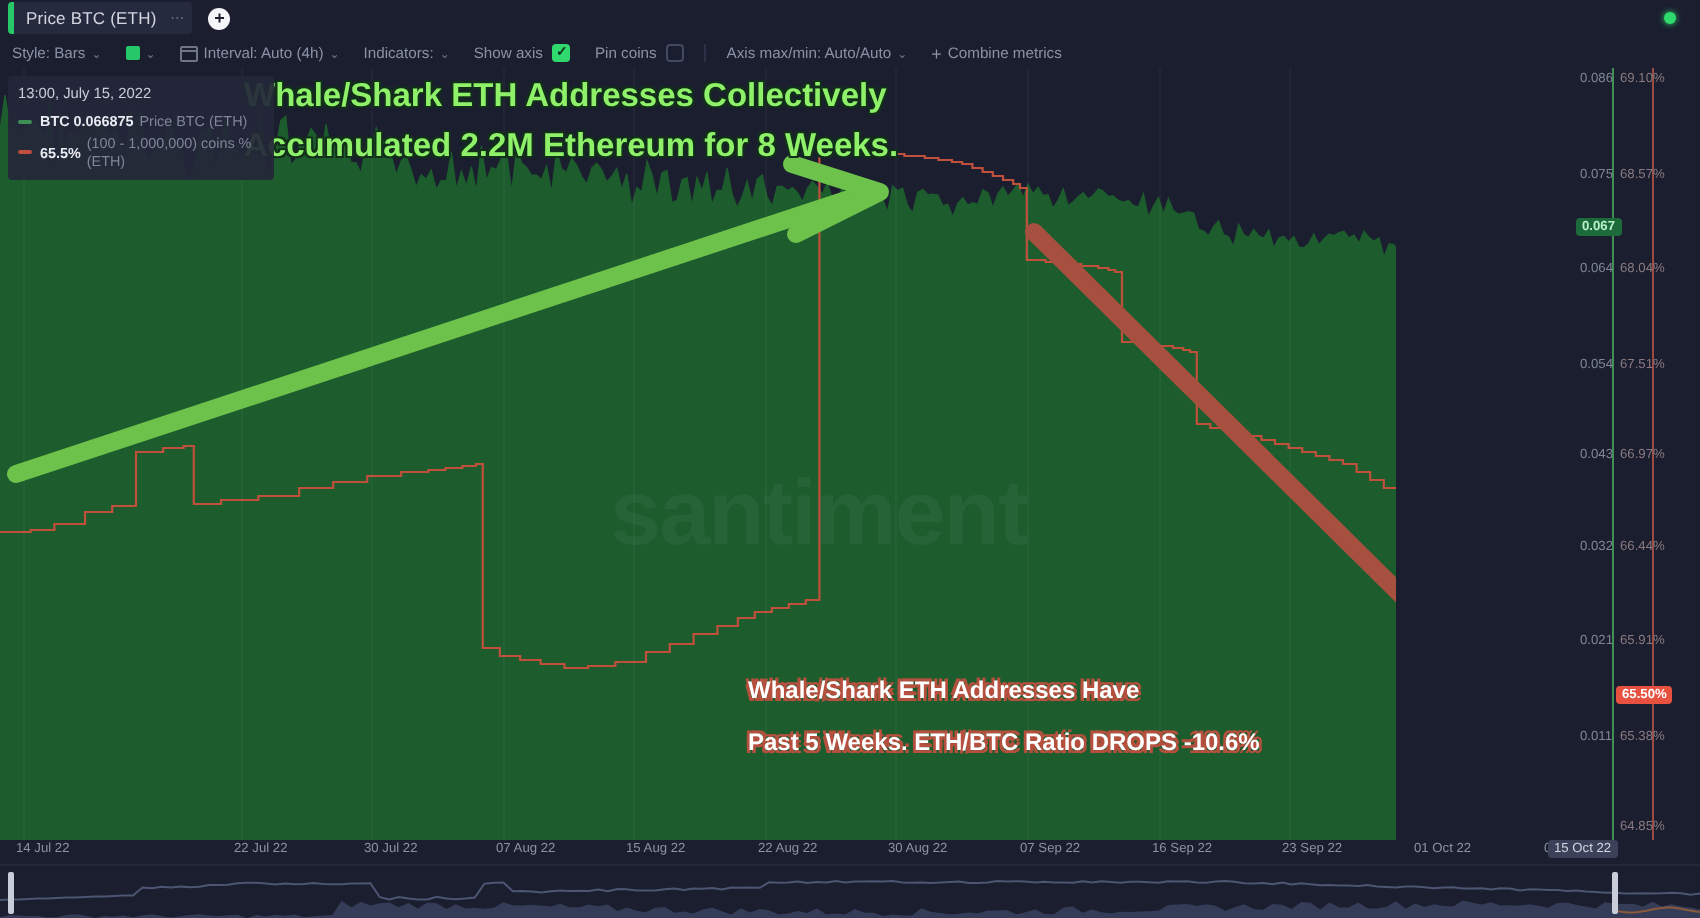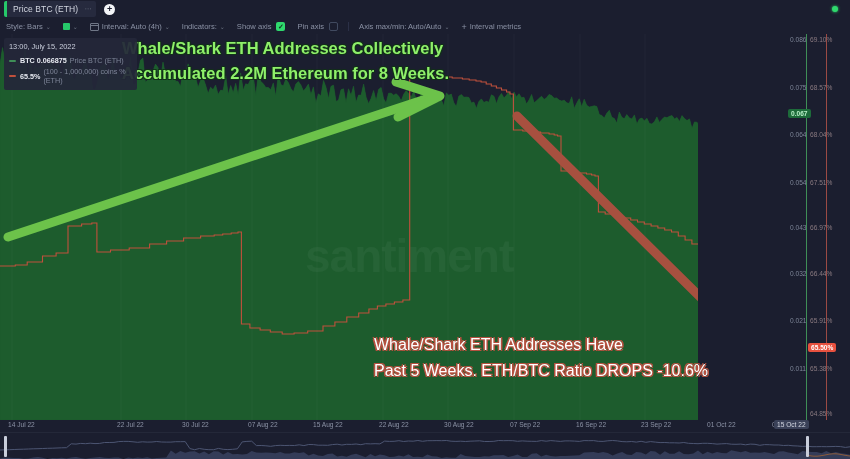--- a/index.html
+++ b/index.html
@@ -90,21 +90,21 @@
 
   
   .anno { position: absolute; z-index: 25; pointer-events: none; }
   .anno-green {
     left: 122px; top: 36px; width: 420px;
     color: #8ff06a; font-size: 16.5px; font-weight: bold; line-height: 25px;
     text-shadow: 1px 1px 0 #123019, -1px 1px 0 #123019, 1px -1px 0 #123019, -1px -1px 0 #123019;
   }
   .anno-red {
     left: 374px; top: 332px; width: 420px;
-    color: #ffffff; font-size: 16px; font-weight: normal; line-height: 26px;
+    color: #ffffff; font-size: 12px; font-weight: bold; line-height: 26px;
     text-shadow: 1.4px 1.4px 0 #b5503f, -1.4px 1.4px 0 #b5503f, 1.4px -1.4px 0 #b5503f, -1.4px -1.4px 0 #b5503f;
   }
 
   
   .axis { position: absolute; top: 34px; height: 386px; z-index: 20; }
   .axis-line { position: absolute; top: 0; width: 1px; height: 386px; }
   .axis-tick {
     position: absolute; font-size: 6.6px; white-space: nowrap;
   }
   .badge {
@@ -164,31 +164,31 @@
     </div>
     <div class="ctl">
       <span class="ctl-label">Indicators:</span>
       <span class="caret">⌄</span>
     </div>
     <div class="ctl">
       <span class="ctl-label">Show axis</span>
       <span class="cb">✓</span>
     </div>
     <div class="ctl">
-      <span class="ctl-label">Pin axis</span>
+      <span class="ctl-label">Pin coins</span>
       <span class="cb off"></span>
     </div>
     <div class="sep"></div>
     <div class="ctl">
       <span class="ctl-label">Axis max/min: Auto/Auto</span>
       <span class="caret">⌄</span>
     </div>
     <div class="ctl">
       <span class="plus">+</span>
-      <span class="ctl-label">Interval metrics</span>
+      <span class="ctl-label">Combine metrics</span>
     </div>
   </div>
 
   <div class="chart-wrap">
     <svg class="chart-svg" width="850" height="386">
 
       <path id="series-green" fill="#1d5c2d" stroke="none" d="M 0 386 L 0.0 30.8 L 2.5 13.6 L 5.0 28.8 L 7.5 24.7 L 10.0 31.9 L 12.5 29.6 L 15.0 28.3 L 17.6 26.6 L 20.1 30.7 L 22.6 33.5 L 25.1 14.3 L 27.6 53.9 L 30.1 20.2 L 32.6 40.8 L 35.1 31.5 L 37.6 34.4 L 40.1 32.3 L 42.6 27.3 L 45.1 32.2 L 47.6 28.7 L 50.1 27.3 L 52.7 29.7 L 55.2 33.8 L 57.7 29.5 L 60.2 36.4 L 62.7 45.3 L 65.2 20.4 L 67.7 27.3 L 70.2 21.6 L 72.7 43.8 L 75.2 46.2 L 77.7 34.8 L 80.2 40.8 L 82.7 34.6 L 85.3 26.3 L 87.8 38.0 L 90.3 35.7 L 92.8 55.4 L 95.3 55.7 L 97.8 47.3 L 100.3 32.2 L 102.8 31.6 L 105.3 29.5 L 107.8 48.0 L 110.3 40.4 L 112.8 24.2 L 115.3 41.1 L 117.8 36.9 L 120.4 44.9 L 122.9 42.2 L 125.4 35.4 L 127.9 47.5 L 130.4 23.3 L 132.9 49.7 L 135.4 51.3 L 137.9 39.8 L 140.4 26.3 L 142.9 24.1 L 145.4 48.3 L 147.9 45.8 L 150.4 35.8 L 152.9 37.2 L 155.5 30.1 L 158.0 33.6 L 160.5 45.4 L 163.0 28.1 L 165.5 41.0 L 168.0 36.1 L 170.5 42.7 L 173.0 36.4 L 175.5 47.2 L 178.0 47.4 L 180.5 52.5 L 183.0 37.9 L 185.5 41.1 L 188.1 29.8 L 190.6 35.9 L 193.1 36.7 L 195.6 43.4 L 198.1 53.4 L 200.6 46.5 L 203.1 43.9 L 205.6 51.1 L 208.1 59.5 L 210.6 53.3 L 213.1 55.7 L 215.6 51.0 L 218.1 60.6 L 220.6 56.3 L 223.2 56.4 L 225.7 42.1 L 228.2 60.6 L 230.7 51.5 L 233.2 59.0 L 235.7 49.3 L 238.2 61.5 L 240.7 38.9 L 243.2 56.3 L 245.7 49.8 L 248.2 50.6 L 250.7 45.2 L 253.2 41.4 L 255.8 61.6 L 258.3 40.6 L 260.8 47.4 L 263.3 49.7 L 265.8 53.6 L 268.3 53.5 L 270.8 55.8 L 273.3 48.9 L 275.8 62.3 L 278.3 41.0 L 280.8 50.4 L 283.3 52.1 L 285.8 45.1 L 288.3 48.5 L 290.9 54.4 L 293.4 58.1 L 295.9 49.9 L 298.4 47.6 L 300.9 50.9 L 303.4 57.0 L 305.9 54.1 L 308.4 50.1 L 310.9 60.7 L 313.4 52.9 L 315.9 69.2 L 318.4 59.8 L 320.9 61.9 L 323.5 46.5 L 326.0 53.3 L 328.5 64.6 L 331.0 52.3 L 333.5 51.2 L 336.0 67.4 L 338.5 66.2 L 341.0 55.8 L 343.5 54.8 L 346.0 68.7 L 348.5 54.8 L 351.0 61.4 L 353.5 52.2 L 356.0 68.4 L 358.6 61.1 L 361.1 61.3 L 363.6 50.1 L 366.1 63.2 L 368.6 69.8 L 371.1 64.3 L 373.6 56.5 L 376.1 66.8 L 378.6 55.4 L 381.1 53.4 L 383.6 64.7 L 386.1 68.9 L 388.6 59.2 L 391.2 59.2 L 393.7 61.2 L 396.2 59.7 L 398.7 62.2 L 401.2 66.8 L 403.7 60.3 L 406.2 56.6 L 408.7 59.4 L 411.2 63.0 L 413.7 57.0 L 416.2 65.8 L 418.7 75.7 L 421.2 56.3 L 423.7 75.3 L 426.3 73.4 L 428.8 71.0 L 431.3 57.9 L 433.8 64.6 L 436.3 67.7 L 438.8 68.1 L 441.3 65.7 L 443.8 71.9 L 446.3 58.9 L 448.8 61.3 L 451.3 60.1 L 453.8 68.7 L 456.3 72.6 L 458.8 62.2 L 461.4 60.6 L 463.9 63.3 L 466.4 63.0 L 468.9 63.5 L 471.4 68.9 L 473.9 68.1 L 476.4 74.4 L 478.9 67.6 L 481.4 64.9 L 483.9 68.5 L 486.4 67.3 L 488.9 68.2 L 491.4 60.8 L 494.0 62.3 L 496.5 69.7 L 499.0 62.8 L 501.5 59.4 L 504.0 64.1 L 506.5 61.2 L 509.0 57.6 L 511.5 64.9 L 514.0 58.0 L 516.5 62.9 L 519.0 59.7 L 521.5 63.7 L 524.0 63.3 L 526.5 70.1 L 529.1 66.0 L 531.6 60.4 L 534.1 68.8 L 536.6 66.8 L 539.1 64.3 L 541.6 62.3 L 544.1 65.4 L 546.6 63.7 L 549.1 60.4 L 551.6 61.5 L 554.1 64.2 L 556.6 63.9 L 559.1 66.1 L 561.7 67.0 L 564.2 66.2 L 566.7 68.7 L 569.2 69.5 L 571.7 62.8 L 574.2 74.4 L 576.7 69.2 L 579.2 64.7 L 581.7 72.8 L 584.2 65.2 L 586.7 71.2 L 589.2 73.1 L 591.7 72.5 L 594.2 71.8 L 596.8 72.5 L 599.3 80.6 L 601.8 81.5 L 604.3 83.9 L 606.8 79.2 L 609.3 76.3 L 611.8 83.3 L 614.3 84.4 L 616.8 89.1 L 619.3 78.0 L 621.8 83.2 L 624.3 84.8 L 626.8 80.6 L 629.4 83.9 L 631.9 85.0 L 634.4 80.9 L 636.9 89.9 L 639.4 85.0 L 641.9 84.1 L 644.4 87.0 L 646.9 84.2 L 649.4 89.5 L 651.9 89.9 L 654.4 87.8 L 656.9 82.9 L 659.4 88.4 L 661.9 85.4 L 664.5 83.1 L 667.0 83.7 L 669.5 82.3 L 672.0 81.6 L 674.5 84.9 L 677.0 83.5 L 679.5 87.5 L 682.0 81.6 L 684.5 84.6 L 687.0 86.6 L 689.5 84.9 L 692.0 94.5 L 694.5 87.9 L 697.1 88.3 L 699.6 93.4 L 702.1 86.9 L 704.6 83.3 L 707.1 92.1 L 709.6 88.8 L 712.1 94.5 L 714.6 90.0 L 717.1 92.9 L 719.6 96.2 L 722.1 92.3 L 724.6 94.8 L 727.1 93.4 L 729.6 88.7 L 732.2 99.4 L 734.7 87.4 L 737.2 93.9 L 739.7 96.7 L 742.2 87.3 L 744.7 93.9 L 747.2 91.6 L 749.7 98.2 L 752.2 93.6 L 754.7 93.3 L 757.2 94.4 L 759.7 92.6 L 762.2 93.3 L 764.7 92.6 L 767.3 90.2 L 769.8 96.9 L 772.3 96.0 L 774.8 97.3 L 777.3 91.7 L 779.8 90.5 L 782.3 93.9 L 784.8 94.5 L 787.3 96.6 L 789.8 95.0 L 792.3 100.8 L 794.8 92.5 L 797.3 99.7 L 799.9 98.4 L 802.4 94.9 L 804.9 99.8 L 807.4 100.1 L 809.9 93.6 L 812.4 98.4 L 814.9 103.5 L 817.4 103.2 L 819.9 96.9 L 822.4 100.0 L 824.9 103.9 L 827.4 104.3 L 829.9 98.7 L 832.4 95.0 L 835.0 100.6 L 837.5 104.8 L 840.0 97.1 L 842.5 96.7 L 845.0 104.2 L 847.5 105.8 L 850.0 101.7 L 850 386 Z"></path>
 
       <path id="series-green-top" fill="#1d5c2d" stroke="#1d5c2d" stroke-width="0.6" d="M 0 386 L 0.0 30.8 L 2.5 13.6 L 5.0 28.8 L 7.5 24.7 L 10.0 31.9 L 12.5 29.6 L 15.0 28.3 L 17.6 26.6 L 20.1 30.7 L 22.6 33.5 L 25.1 14.3 L 27.6 53.9 L 30.1 20.2 L 32.6 40.8 L 35.1 31.5 L 37.6 34.4 L 40.1 32.3 L 42.6 27.3 L 45.1 32.2 L 47.6 28.7 L 50.1 27.3 L 52.7 29.7 L 55.2 33.8 L 57.7 29.5 L 60.2 36.4 L 62.7 45.3 L 65.2 20.4 L 67.7 27.3 L 70.2 21.6 L 72.7 43.8 L 75.2 46.2 L 77.7 34.8 L 80.2 40.8 L 82.7 34.6 L 85.3 26.3 L 87.8 38.0 L 90.3 35.7 L 92.8 55.4 L 95.3 55.7 L 97.8 47.3 L 100.3 32.2 L 102.8 31.6 L 105.3 29.5 L 107.8 48.0 L 110.3 40.4 L 112.8 24.2 L 115.3 41.1 L 117.8 36.9 L 120.4 44.9 L 122.9 42.2 L 125.4 35.4 L 127.9 47.5 L 130.4 23.3 L 132.9 49.7 L 135.4 51.3 L 137.9 39.8 L 140.4 26.3 L 142.9 24.1 L 145.4 48.3 L 147.9 45.8 L 150.4 35.8 L 152.9 37.2 L 155.5 30.1 L 158.0 33.6 L 160.5 45.4 L 163.0 28.1 L 165.5 41.0 L 168.0 36.1 L 170.5 42.7 L 173.0 36.4 L 175.5 47.2 L 178.0 47.4 L 180.5 52.5 L 183.0 37.9 L 185.5 41.1 L 188.1 29.8 L 190.6 35.9 L 193.1 36.7 L 195.6 43.4 L 198.1 53.4 L 200.6 46.5 L 203.1 43.9 L 205.6 51.1 L 208.1 59.5 L 210.6 53.3 L 213.1 55.7 L 215.6 51.0 L 218.1 60.6 L 220.6 56.3 L 223.2 56.4 L 225.7 42.1 L 228.2 60.6 L 230.7 51.5 L 233.2 59.0 L 235.7 49.3 L 238.2 61.5 L 240.7 38.9 L 243.2 56.3 L 245.7 49.8 L 248.2 50.6 L 250.7 45.2 L 253.2 41.4 L 255.8 61.6 L 258.3 40.6 L 260.8 47.4 L 263.3 49.7 L 265.8 53.6 L 268.3 53.5 L 270.8 55.8 L 273.3 48.9 L 275.8 62.3 L 278.3 41.0 L 280.8 50.4 L 283.3 52.1 L 285.8 45.1 L 288.3 48.5 L 290.9 54.4 L 293.4 58.1 L 295.9 49.9 L 298.4 47.6 L 300.9 50.9 L 303.4 57.0 L 305.9 54.1 L 308.4 50.1 L 310.9 60.7 L 313.4 52.9 L 315.9 69.2 L 318.4 59.8 L 320.9 61.9 L 323.5 46.5 L 326.0 53.3 L 328.5 64.6 L 331.0 52.3 L 333.5 51.2 L 336.0 67.4 L 338.5 66.2 L 341.0 55.8 L 343.5 54.8 L 346.0 68.7 L 348.5 54.8 L 351.0 61.4 L 353.5 52.2 L 356.0 68.4 L 358.6 61.1 L 361.1 61.3 L 363.6 50.1 L 366.1 63.2 L 368.6 69.8 L 371.1 64.3 L 373.6 56.5 L 376.1 66.8 L 378.6 55.4 L 381.1 53.4 L 383.6 64.7 L 386.1 68.9 L 388.6 59.2 L 391.2 59.2 L 393.7 61.2 L 396.2 59.7 L 398.7 62.2 L 401.2 66.8 L 403.7 60.3 L 406.2 56.6 L 408.7 59.4 L 411.2 63.0 L 413.7 57.0 L 416.2 65.8 L 418.7 75.7 L 421.2 56.3 L 423.7 75.3 L 426.3 73.4 L 428.8 71.0 L 431.3 57.9 L 433.8 64.6 L 436.3 67.7 L 438.8 68.1 L 441.3 65.7 L 443.8 71.9 L 446.3 58.9 L 448.8 61.3 L 451.3 60.1 L 453.8 68.7 L 456.3 72.6 L 458.8 62.2 L 461.4 60.6 L 463.9 63.3 L 466.4 63.0 L 468.9 63.5 L 471.4 68.9 L 473.9 68.1 L 476.4 74.4 L 478.9 67.6 L 481.4 64.9 L 483.9 68.5 L 486.4 67.3 L 488.9 68.2 L 491.4 60.8 L 494.0 62.3 L 496.5 69.7 L 499.0 62.8 L 501.5 59.4 L 504.0 64.1 L 506.5 61.2 L 509.0 57.6 L 511.5 64.9 L 514.0 58.0 L 516.5 62.9 L 519.0 59.7 L 521.5 63.7 L 524.0 63.3 L 526.5 70.1 L 529.1 66.0 L 531.6 60.4 L 534.1 68.8 L 536.6 66.8 L 539.1 64.3 L 541.6 62.3 L 544.1 65.4 L 546.6 63.7 L 549.1 60.4 L 551.6 61.5 L 554.1 64.2 L 556.6 63.9 L 559.1 66.1 L 561.7 67.0 L 564.2 66.2 L 566.7 68.7 L 569.2 69.5 L 571.7 62.8 L 574.2 74.4 L 576.7 69.2 L 579.2 64.7 L 581.7 72.8 L 584.2 65.2 L 586.7 71.2 L 589.2 73.1 L 591.7 72.5 L 594.2 71.8 L 596.8 72.5 L 599.3 80.6 L 601.8 81.5 L 604.3 83.9 L 606.8 79.2 L 609.3 76.3 L 611.8 83.3 L 614.3 84.4 L 616.8 89.1 L 619.3 78.0 L 621.8 83.2 L 624.3 84.8 L 626.8 80.6 L 629.4 83.9 L 631.9 85.0 L 634.4 80.9 L 636.9 89.9 L 639.4 85.0 L 641.9 84.1 L 644.4 87.0 L 646.9 84.2 L 649.4 89.5 L 651.9 89.9 L 654.4 87.8 L 656.9 82.9 L 659.4 88.4 L 661.9 85.4 L 664.5 83.1 L 667.0 83.7 L 669.5 82.3 L 672.0 81.6 L 674.5 84.9 L 677.0 83.5 L 679.5 87.5 L 682.0 81.6 L 684.5 84.6 L 687.0 86.6 L 689.5 84.9 L 692.0 94.5 L 694.5 87.9 L 697.1 88.3 L 699.6 93.4 L 702.1 86.9 L 704.6 83.3 L 707.1 92.1 L 709.6 88.8 L 712.1 94.5 L 714.6 90.0 L 717.1 92.9 L 719.6 96.2 L 722.1 92.3 L 724.6 94.8 L 727.1 93.4 L 729.6 88.7 L 732.2 99.4 L 734.7 87.4 L 737.2 93.9 L 739.7 96.7 L 742.2 87.3 L 744.7 93.9 L 747.2 91.6 L 749.7 98.2 L 752.2 93.6 L 754.7 93.3 L 757.2 94.4 L 759.7 92.6 L 762.2 93.3 L 764.7 92.6 L 767.3 90.2 L 769.8 96.9 L 772.3 96.0 L 774.8 97.3 L 777.3 91.7 L 779.8 90.5 L 782.3 93.9 L 784.8 94.5 L 787.3 96.6 L 789.8 95.0 L 792.3 100.8 L 794.8 92.5 L 797.3 99.7 L 799.9 98.4 L 802.4 94.9 L 804.9 99.8 L 807.4 100.1 L 809.9 93.6 L 812.4 98.4 L 814.9 103.5 L 817.4 103.2 L 819.9 96.9 L 822.4 100.0 L 824.9 103.9 L 827.4 104.3 L 829.9 98.7 L 832.4 95.0 L 835.0 100.6 L 837.5 104.8 L 840.0 97.1 L 842.5 96.7 L 845.0 104.2 L 847.5 105.8 L 850.0 101.7 L 850 386 Z"></path>
 

